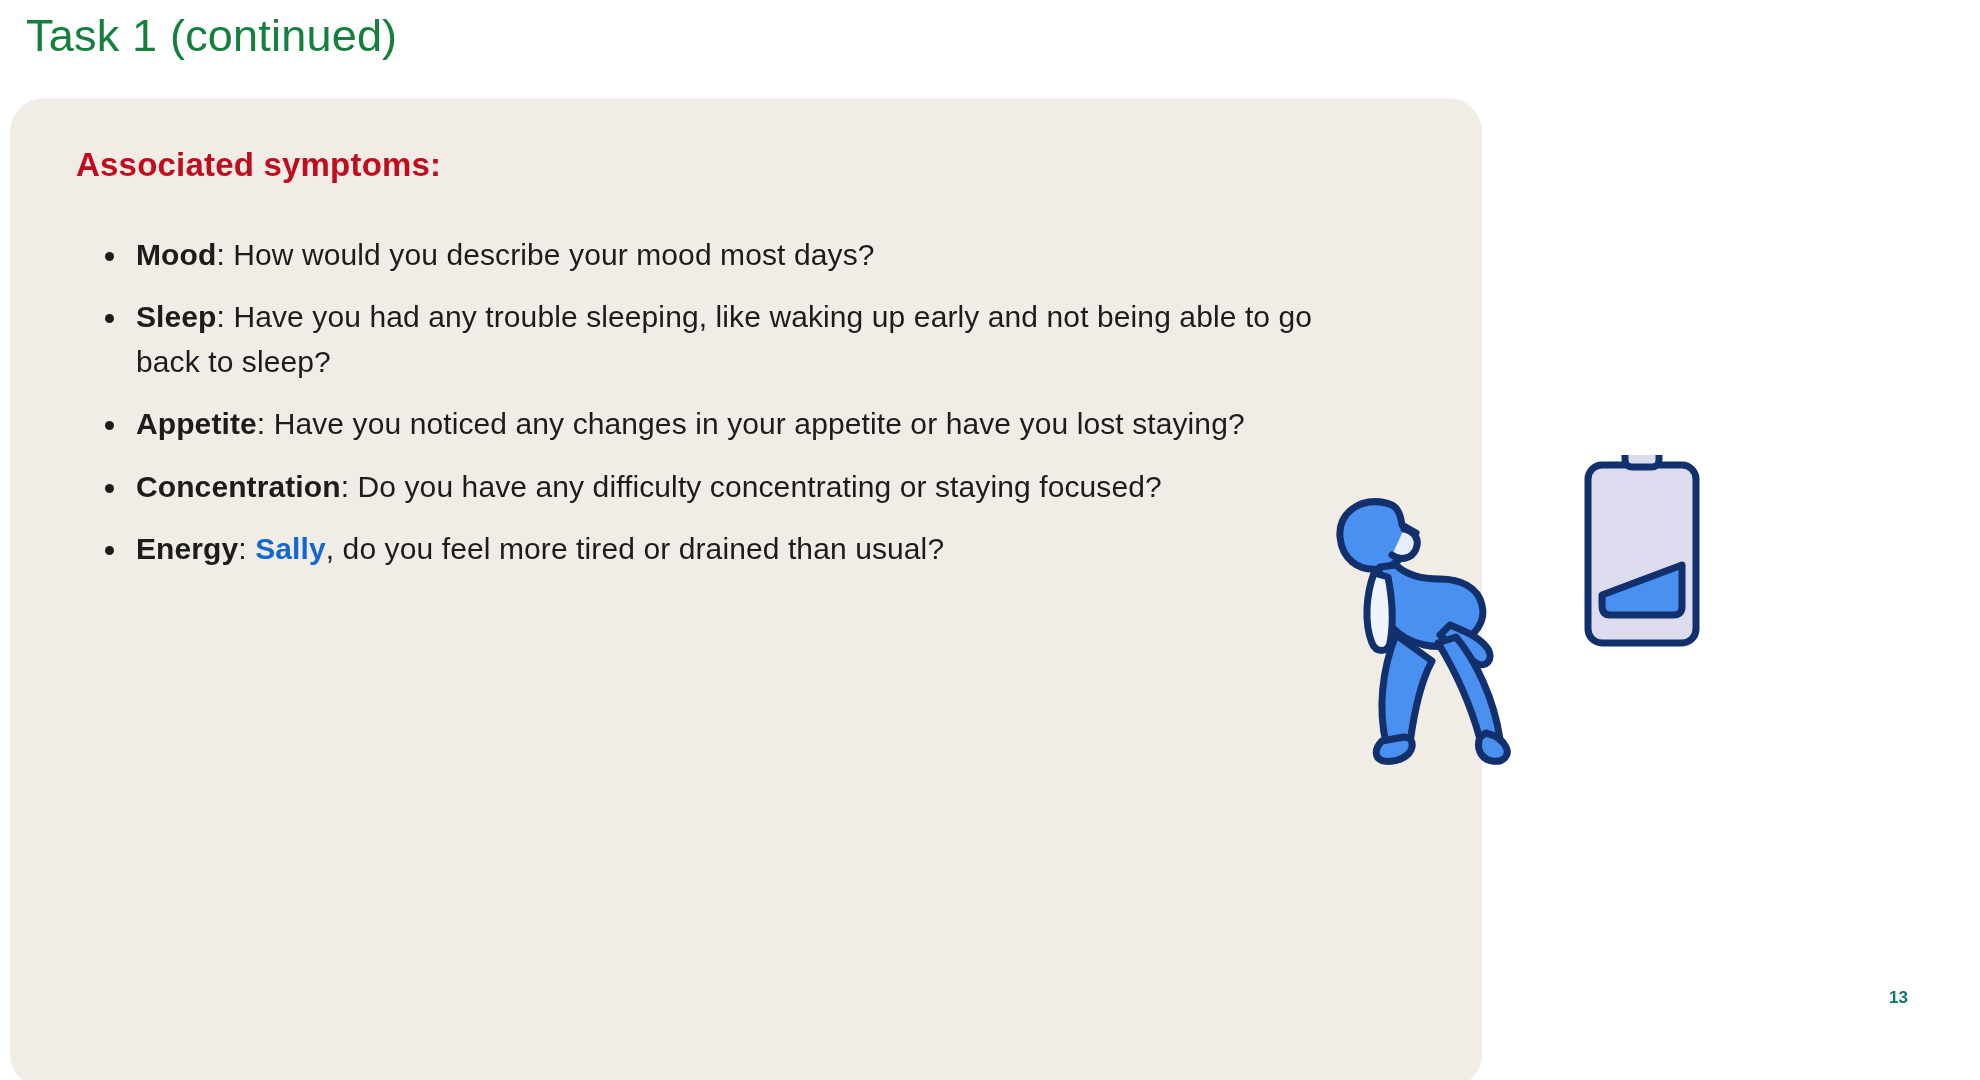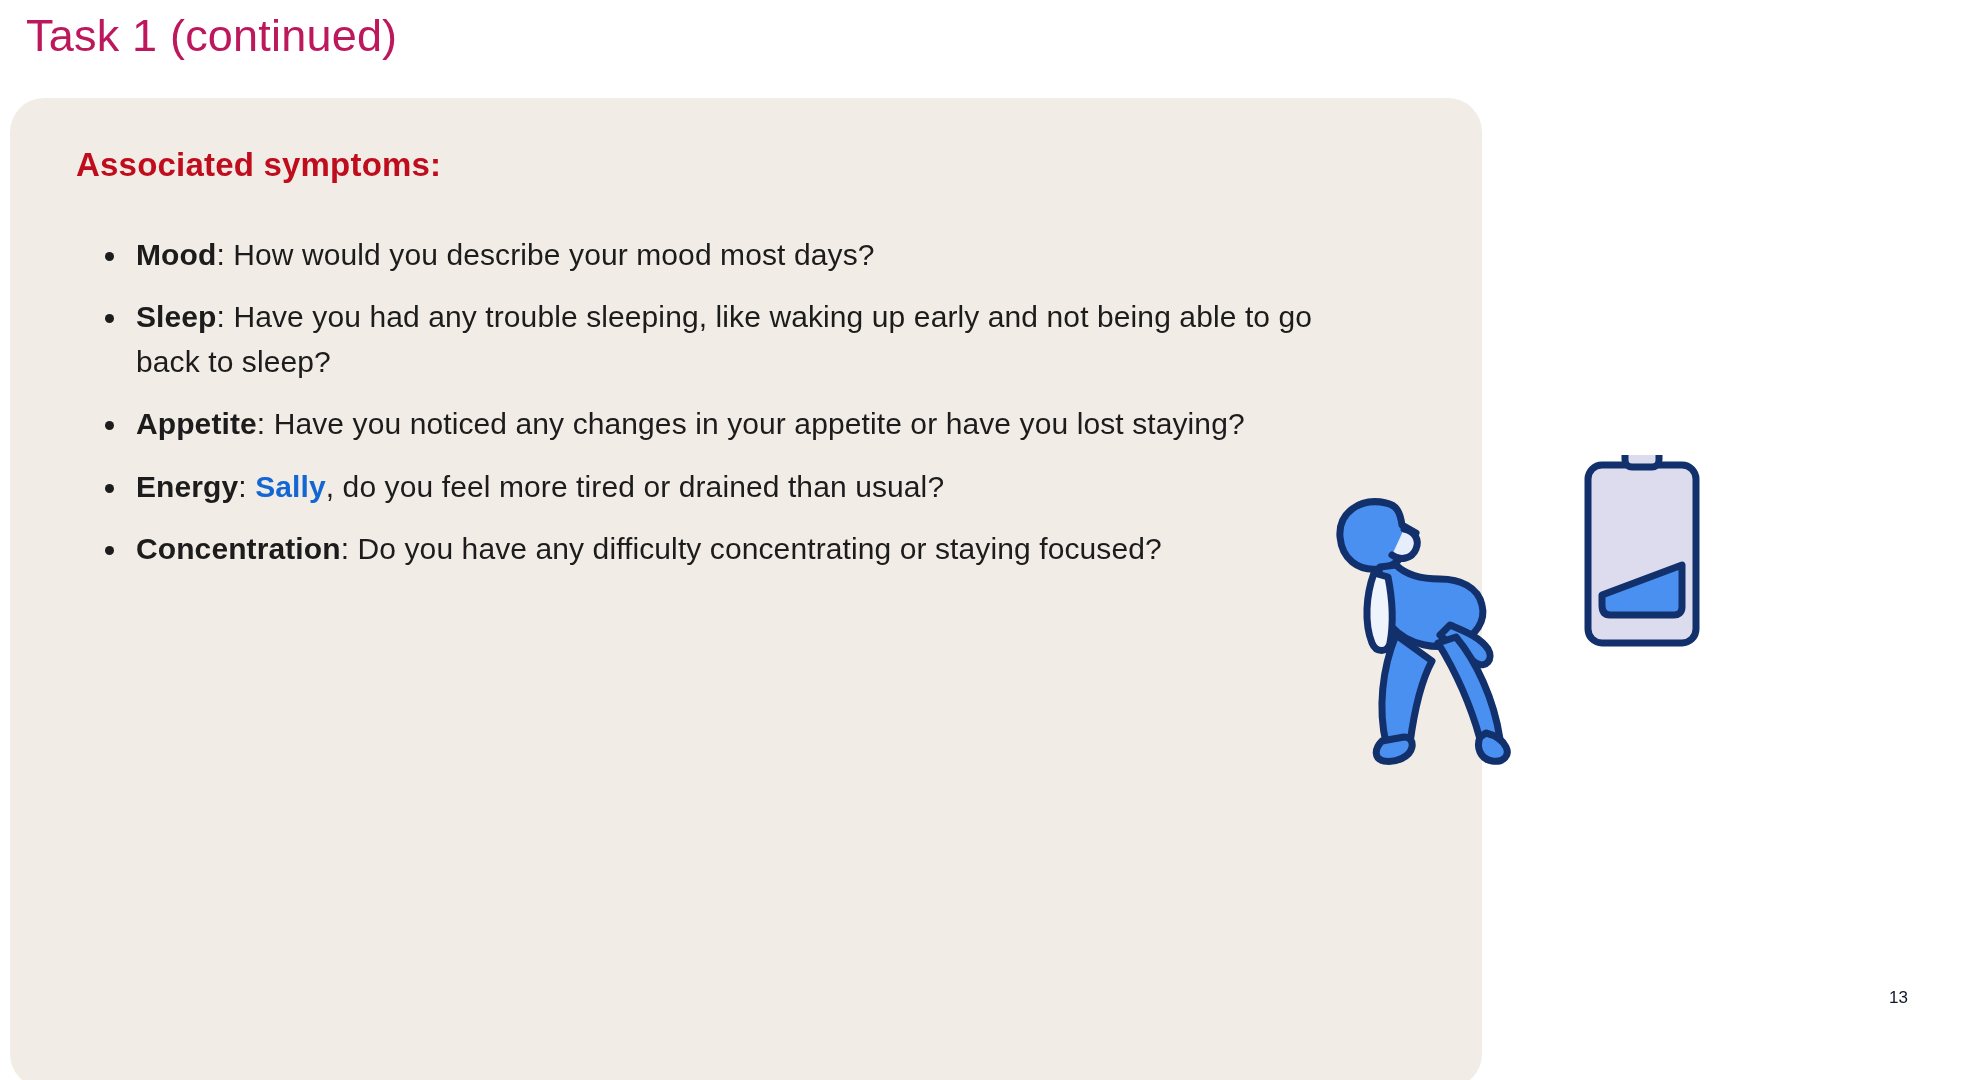--- a/index.html
+++ b/index.html
@@ -19,21 +19,21 @@
     position: absolute;
     inset: 0;
     background: #ffffff;
   }
 
   .slide-title {
     position: absolute;
     left: 26px;
     top: 10px;
     font-size: 45px;
-    color: #be185d;
+    color: #15803d;
     font-weight: 400;
     letter-spacing: 0.2px;
     white-space: nowrap;
   }
 
   .content-card {
     position: absolute;
     left: 10px;
     top: 98px;
     width: 1472px;
@@ -99,21 +99,22 @@
     top: 455px;
     width: 420px;
     height: 460px;
   }
 
   .page-number {
     position: absolute;
     right: 72px;
     bottom: 72px;
     font-size: 17px;
-    color: #0f172a;
+    color: #0f766e;
+    font-weight: bold;
   }
 </style>
 </head>
 <body>
 
 <div class="slide">
 
   <div class="slide-title">Task 1 (continued)</div>
 
   <div class="content-card">
@@ -128,25 +129,25 @@
 
       <li class="bullet-item">
         <span class="lead">Sleep</span><span>: Have you had any trouble sleeping, like waking up early and not being able to go back to sleep?</span>
       </li>
 
       <li class="bullet-item">
         <span class="lead">Appetite</span><span>: Have you noticed any changes in your appetite or have you lost staying?</span>
       </li>
 
       <li class="bullet-item">
-        <span class="lead">Energy</span><span>: </span><span class="highlight">Sally</span><span>, do you feel more tired or drained than usual?</span>
+        <span class="lead">Concentration</span><span>: Do you have any difficulty concentrating or staying focused?</span>
       </li>
 
       <li class="bullet-item">
-        <span class="lead">Concentration</span><span>: Do you have any difficulty concentrating or staying focused?</span>
+        <span class="lead">Energy</span><span>: </span><span class="highlight">Sally</span><span>, do you feel more tired or drained than usual?</span>
       </li>
 
     </ul>
   </div>
 
   <div class="art-area">
     <svg width="420" height="460" viewBox="0 0 420 460" xmlns="http://www.w3.org/2000/svg">
 
       <g stroke="#12306b" stroke-width="7" stroke-linejoin="round" stroke-linecap="round" fill="#4a90f0">
 

